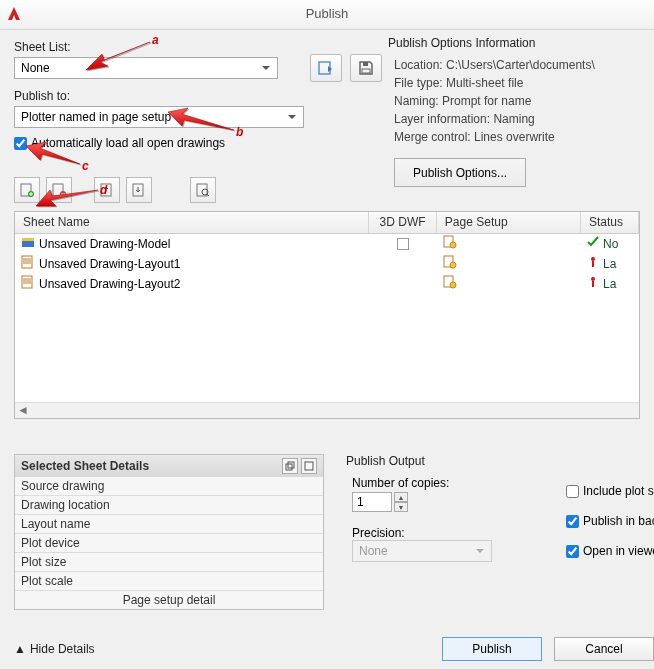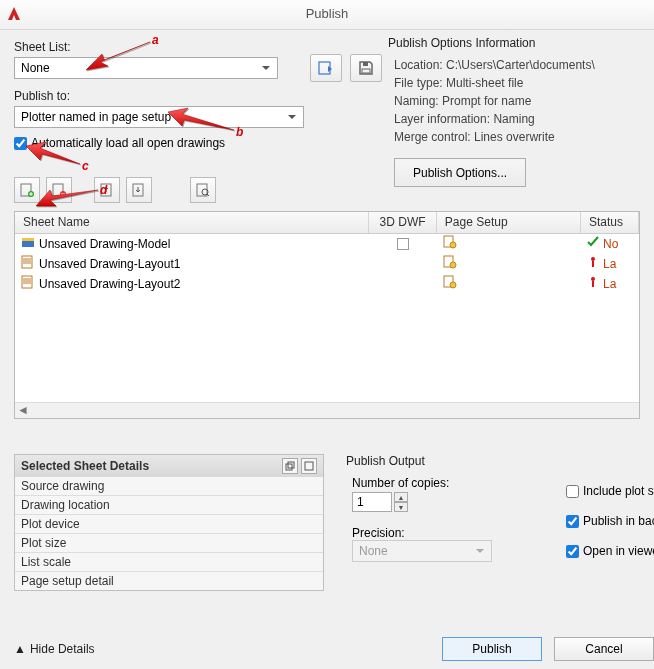--- a/index.html
+++ b/index.html
@@ -28,29 +28,29 @@
   .grid-head { display:flex; background:linear-gradient(#fafafa,#ececec); border-bottom:1px solid #ccc; height:22px; }
   .gh { padding:3px 8px; border-right:1px solid #d5d5d5; color:#333; }
   .gh.c1{width:370px;} .gh.c2{width:70px; text-align:center;} .gh.c3{width:150px;} .gh.c4{width:60px;}
   .grow { display:flex; height:20px; align-items:center; }
   .gc { padding:1px 6px; display:flex; align-items:center; gap:4px; }
   .gc.c1{width:370px;} .gc.c2{width:70px; justify-content:center;} .gc.c3{width:150px;} .gc.c4{width:60px;}
   .row-icon{width:14px;height:14px;}
   .ckbx { width:12px;height:12px;border:1px solid #999;background:#fff; }
   .ps-icon{width:14px;height:14px;}
   .status-icon{width:12px;height:12px;}
-  .status-text{color:#c2410c;}
+  .status-text{color:#14532d;}
   .hscroll { position:absolute; bottom:0; left:0; right:0; height:16px; background:#f1f1f1; border-top:1px solid #ddd; display:flex; }
   .hscroll .arr{width:16px;display:flex;align-items:center;justify-content:center;color:#777;}
   .lower { position:absolute; left:14px; top:454px; right:0; bottom:0; }
   .details-panel { width:310px; border:1px solid #c0c0c0; background:#c2410c; }
   .dp-head { background:linear-gradient(#e8e8e8,#d8d8d8); padding:3px 6px; font-weight:bold; color:#333; display:flex; align-items:center; }
   .dp-head .hbtn{width:16px;height:16px;border:1px solid #aaa;background:#f6f6f6;margin-left:3px;display:flex;align-items:center;justify-content:center;}
   .dp-row { padding:2px 6px; border-bottom:1px solid #ddd; color:#333; background:#f6f6f6;}
-  .dp-row:last-child{border-bottom:none;}
+  .dp-row:last-child{border-bottom:none;text-align:center;}
   .output-panel { position:absolute; left:332px; top:0; width:330px; }
   .op-title{color:#222;}
   .op-body{padding:8px 0 0 6px;}
   .ncopies{display:flex;align-items:center;gap:0;margin-top:2px;}
   .ncopies input[type=text]{width:40px;height:20px;border:1px solid #aaa;padding:2px 4px;}
   .spin{display:flex;flex-direction:column;margin-left:2px;}
   .spin .sp{width:14px;height:10px;border:1px solid #aaa;background:#efefef;display:flex;align-items:center;justify-content:center;font-size:7px;color:#555;}
   .op-right{position:absolute;left:220px;top:22px;width:140px;}
   .op-right .chk{margin:8px 0;white-space:nowrap;}
   .prec-combo{width:140px;height:22px;border:1px solid #ccc;background:#f2f2f2;color:#9a9a9a;padding:3px 6px;position:relative;}
@@ -266,23 +266,24 @@
         </span>
       <span class="hbtn">
           <svg width="10" height="10" viewBox="0 0 10 10">
             <rect x="1" y="1" width="8" height="8" fill="none" stroke="#555"></rect>
           </svg>
         </span>
     </div>
     <div id="details-body">
         <div class="dp-row">Source drawing</div>
         <div class="dp-row">Drawing location</div>
+        <div class="dp-row">Layout name</div>
         <div class="dp-row">Plot device</div>
         <div class="dp-row">Plot size</div>
-        <div class="dp-row">List scale</div>
+        <div class="dp-row">Plot scale</div>
         <div class="dp-row">Page setup detail</div>
       </div>
   </div>
 
   <div class="output-panel">
     <div class="op-title">Publish Output</div>
     <div class="op-body">
       <div>Number of copies:</div>
       <div class="ncopies">
         <input type="text" value="1" style="">

